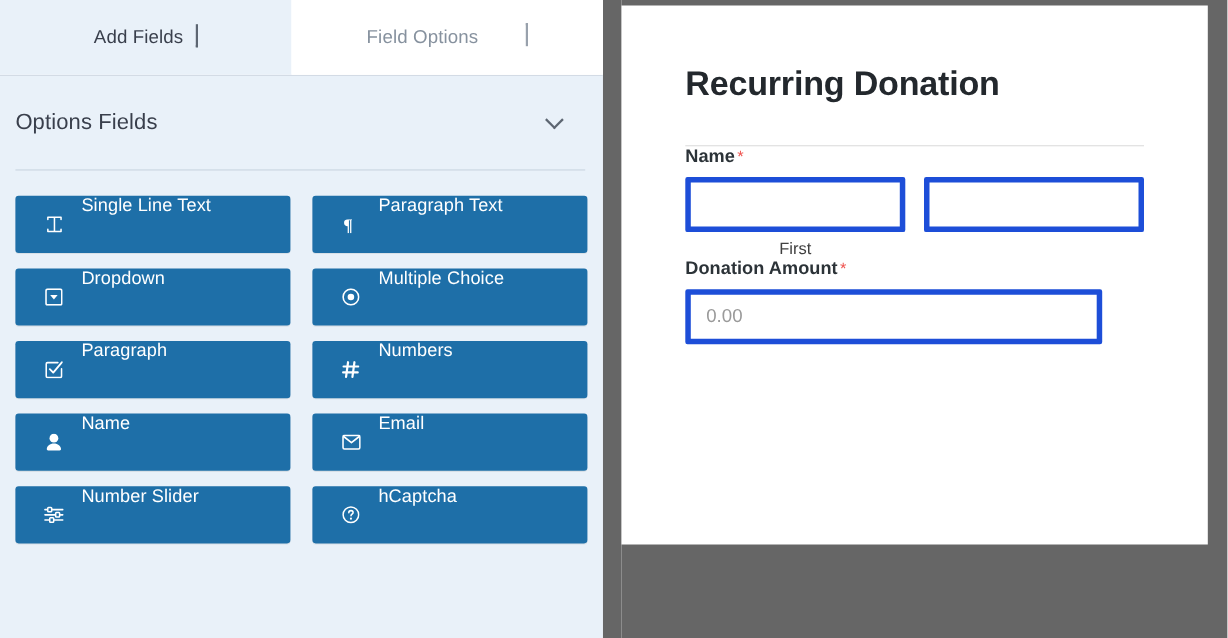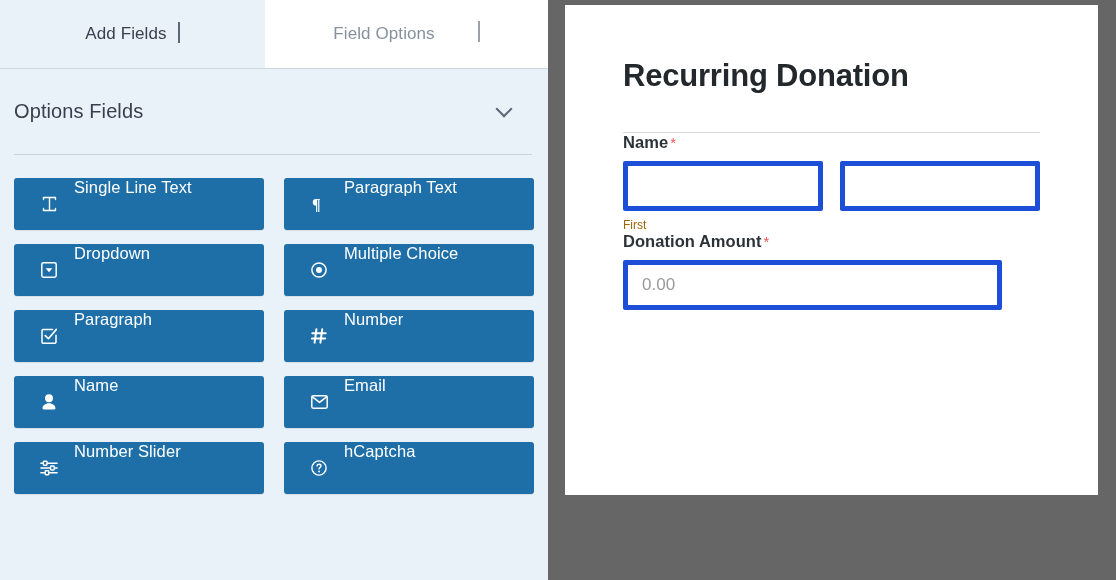--- a/index.html
+++ b/index.html
@@ -218,24 +218,25 @@
     width: 100%;
     display: block;
     padding: 0 14px;
     font-size: 17px;
     color: #4a4a4a;
     font-family: "Liberation Sans", sans-serif;
     outline: none;
   }
   .tbox::placeholder { color: #9a9a9a; opacity: 1; }
   .sublabel {
-    font-size: 12px;
-    color: #a16207;
+    font-size: 15px;
+    color: #404040;
     margin-top: 7px;
     display: block;
+    text-align: center;
   }
   .w-wide { width: 379px; max-width: 100%; }
 </style>
 </head>
 <body>
 
 <div class="app">
 
   <div class="builder">
 
@@ -307,21 +308,21 @@
           </span>
           <span class="flabel">Paragraph</span>
         </div>
 
         <div class="field-btn">
           <span class="fi">
             <svg width="16" height="16" viewBox="0 0 16 16">
               <path d="M5.4 1.3L3.6 14.7M11.2 1.3L9.4 14.7M1.3 5.2h13.4M0.8 10.6h13.4" stroke="#fff" stroke-width="2" stroke-linecap="round"></path>
             </svg>
           </span>
-          <span class="flabel">Number</span>
+          <span class="flabel">Numbers</span>
         </div>
 
         <div class="field-btn">
           <span class="fi">
             <svg width="14" height="16" viewBox="0 0 14 16">
               <circle cx="7" cy="4.3" r="4" fill="#fff"></circle>
               <path d="M7 9.2c-3.6 0-6.5 2.3-6.5 5.1 0 .9 1 1.2 2.2 1.2h8.6c1.2 0 2.2-.3 2.2-1.2 0-2.8-2.9-5.1-6.5-5.1z" fill="#fff"></path>
             </svg>
           </span>
           <span class="flabel">Name</span>

